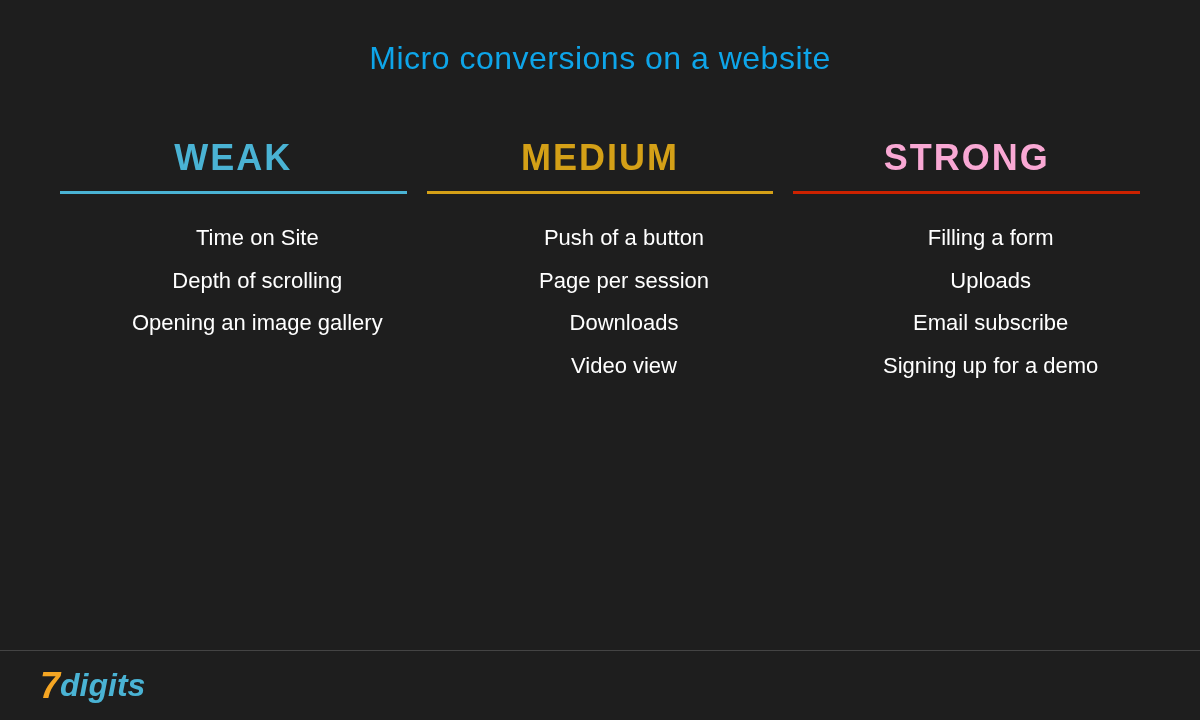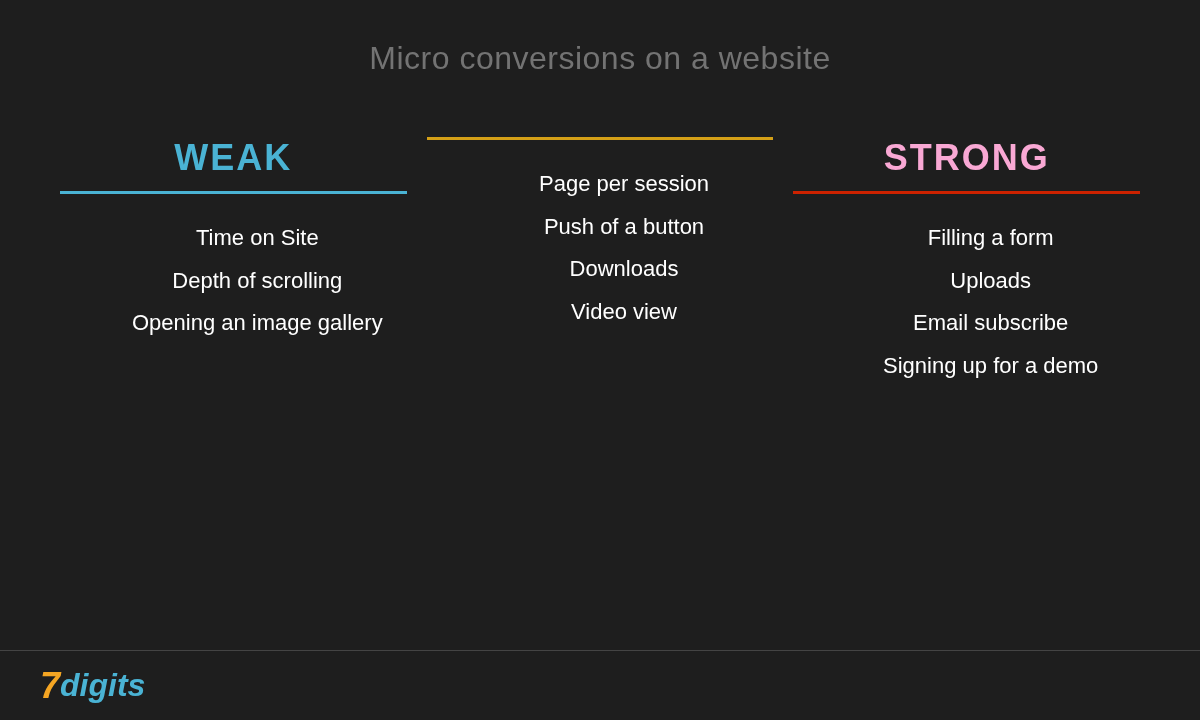--- a/index.html
+++ b/index.html
@@ -19,21 +19,21 @@
       height: 100%;
       display: flex;
       flex-direction: column;
       align-items: center;
       padding: 40px 60px 0;
     }
 
     .page-title {
       font-size: 32px;
       font-weight: 300;
-      color: #737373;
+      color: #0ea5e9;
       text-align: center;
       margin-bottom: 60px;
       letter-spacing: 0.5px;
     }
 
     .columns-container {
       display: flex;
       width: 100%;
       justify-content: space-between;
       gap: 20px;
@@ -149,24 +149,25 @@
   <div class="column">
         <div class="column-header weak">WEAK</div>
         <div class="column-divider weak"></div>
         <div class="column-items">
           <div class="column-item">Time on Site</div>
           <div class="column-item">Depth of scrolling</div>
           <div class="column-item">Opening an image gallery</div>
         </div>
       </div>
       <div class="column">
+        <div class="column-header medium">MEDIUM</div>
         <div class="column-divider medium"></div>
         <div class="column-items">
+          <div class="column-item">Push of a button</div>
           <div class="column-item">Page per session</div>
-          <div class="column-item">Push of a button</div>
           <div class="column-item">Downloads</div>
           <div class="column-item">Video view</div>
         </div>
       </div>
       <div class="column">
         <div class="column-header strong">STRONG</div>
         <div class="column-divider strong"></div>
         <div class="column-items">
           <div class="column-item">Filling a form</div>
           <div class="column-item">Uploads</div>

